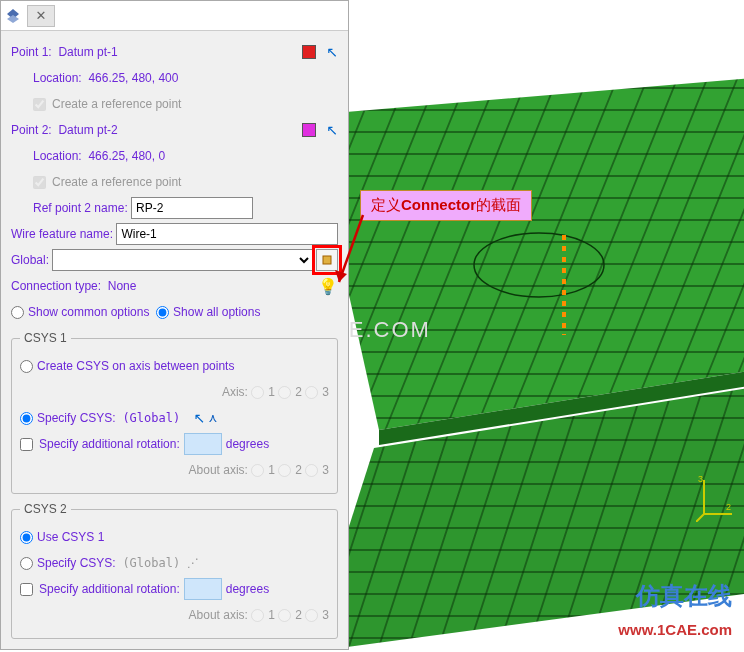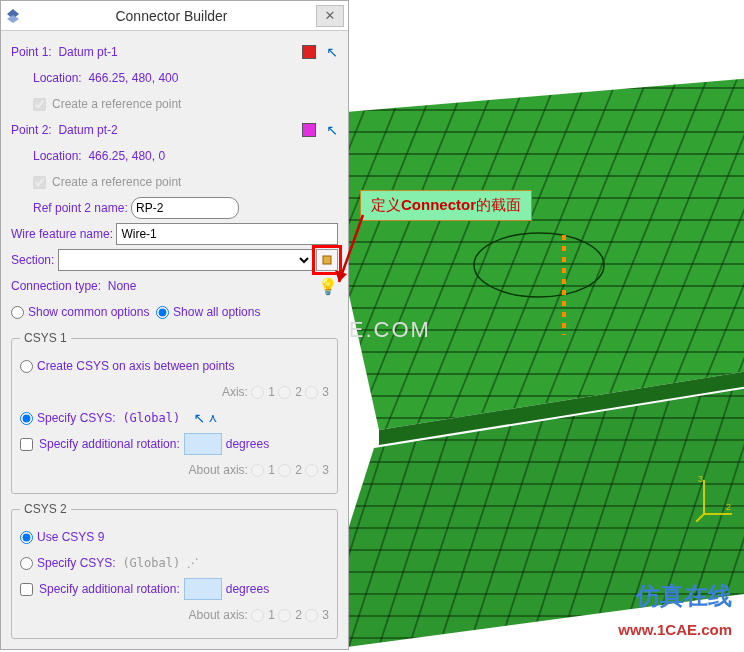--- a/index.html
+++ b/index.html
@@ -29,21 +29,21 @@
 .btn-icon { width: 22px; height: 22px; border: 1px solid #999; background: #f5f5f5; display: inline-flex; align-items: center; justify-content: center; cursor: pointer; }
 .btn-icon.hl { outline: 3px solid red; outline-offset: 1px; }
 .sync-icon { font-size: 20px; cursor: pointer; margin-left: 6px; }
 .radio { margin-right: 4px; }
 .radio-dim { opacity: 0.5; }
 fieldset.grp { border: 1px solid #bbb; border-radius: 3px; padding: 6px 8px 8px 8px; margin-top: 8px; }
 fieldset.grp legend { padding: 0 4px; color: #555; }
 .deg-box { width: 38px; height: 22px; background: #cfe6fb; border: 1px solid #9bc5e8; margin: 0 4px; }
 .tip-icon { margin-left: 8px; color: #ccc; font-size: 16px; }
 
-.callout { position: absolute; left: 360px; top: 190px; background: #86efac; border: 1px solid #c08b29; padding: 5px 10px; font-size: 15px; }
+.callout { position: absolute; left: 360px; top: 190px; background: #f0abfc; border: 1px solid #c08b29; padding: 5px 10px; font-size: 15px; }
 .callout .t1 { color: #c00; font-weight: bold; }
 .callout .t2 { color: #c00; }
 .arrow-line { position: absolute; }
 
 .axes { position: absolute; right: 8px; bottom: 130px; width: 40px; height: 50px; }
 
 .wm1 { position: absolute; right: 12px; bottom: 40px; color: #3b7fd6; font-size: 24px; font-weight: bold; }
 .wm2 { position: absolute; right: 12px; bottom: 14px; color: #c33; font-size: 15px; font-weight: bold; }
 .wm3 { position: absolute; left: 300px; top: 317px; color: #ddd; font-size: 22px; font-family: Arial; letter-spacing: 2px; }
 </style>
@@ -76,21 +76,20 @@
 </div>
 
 <div class="wm3">1CAE.COM</div>
 
 <div class="dialog">
   <div class="titlebar">
     <svg class="title-icon" viewBox="0 0 16 16">
         <polygon points="8,1 14,6 8,11 2,6" fill="#4a6db0"></polygon>
         <polygon points="8,7 14,11 8,15 2,11" fill="#8fa8d6"></polygon>
       </svg>
-    <span class="title-text">Connector Builder</span>
     <div class="close-btn">✕</div>
   </div>
   <div class="body">
 
     <div class="row">
       <span class="label">Point 1:</span>&nbsp;&nbsp;
       <span class="label">Datum pt-1</span>
       <span style="flex:1"></span>
       <span class="color-sw" style="background:#e02020"></span>
       <span class="pick-icon">↖</span>
@@ -114,30 +113,30 @@
     <div class="row indent">
       <span class="label">Location:</span>&nbsp;&nbsp;
       <span class="label">466.25, 480, 0</span>
     </div>
     <div class="row indent">
       <input type="checkbox" class="chk chk-dim" checked="" disabled="" style="">
       <span class="label-dim">Create a reference point</span>
     </div>
     <div class="row indent">
       <span class="label">Ref point 2 name:</span>&nbsp;
-      <input class="txt" style="width: 108px; border-radius: 10px;" value="RP-2">
+      <input class="txt" style="width: 122px;" value="RP-2">
     </div>
 
     <div class="row">
       <span class="label">Wire feature name:</span>&nbsp;
       <input class="txt" style="flex: 1 1 0%;" value="Wire-1">
     </div>
 
     <div class="row">
-      <span class="label">Section:</span>&nbsp;
+      <span class="label">Global:</span>&nbsp;
       <select class="sel" style="flex:1"></select>&nbsp;
       <span class="btn-icon hl">
         <svg width="14" height="14" viewBox="0 0 14 14">
             <rect x="3" y="3" width="8" height="8" fill="#e0b040" stroke="#a06000"></rect>
           </svg>
       </span>
     </div>
 
     <div class="row">
       <span class="label">Connection type:</span>&nbsp;&nbsp;
@@ -184,21 +183,21 @@
         <input type="radio" class="radio radio-dim" disabled="" style=""><span class="label-dim">1</span>&nbsp;
         <input type="radio" class="radio radio-dim" disabled="" style=""><span class="label-dim">2</span>&nbsp;
         <input type="radio" class="radio radio-dim" disabled="" style=""><span class="label-dim">3</span>
       </div>
     </fieldset>
 
     <fieldset class="grp">
       <legend>CSYS 2</legend>
       <div class="row">
         <input type="radio" name="c2" class="radio" checked="" style="">
-        <span class="label">Use CSYS 9</span>
+        <span class="label">Use CSYS 1</span>
       </div>
       <div class="row">
         <input type="radio" name="c2" class="radio" style="">
         <span class="label">Specify CSYS:</span>&nbsp;&nbsp;
         <span class="label-dim" style="font-family:monospace">(Global)</span>&nbsp;&nbsp;
         <span class="label-dim">⋰</span>
       </div>
       <div class="row">
         <input type="checkbox" class="chk" style="">
         <span class="label">Specify additional rotation:</span>

